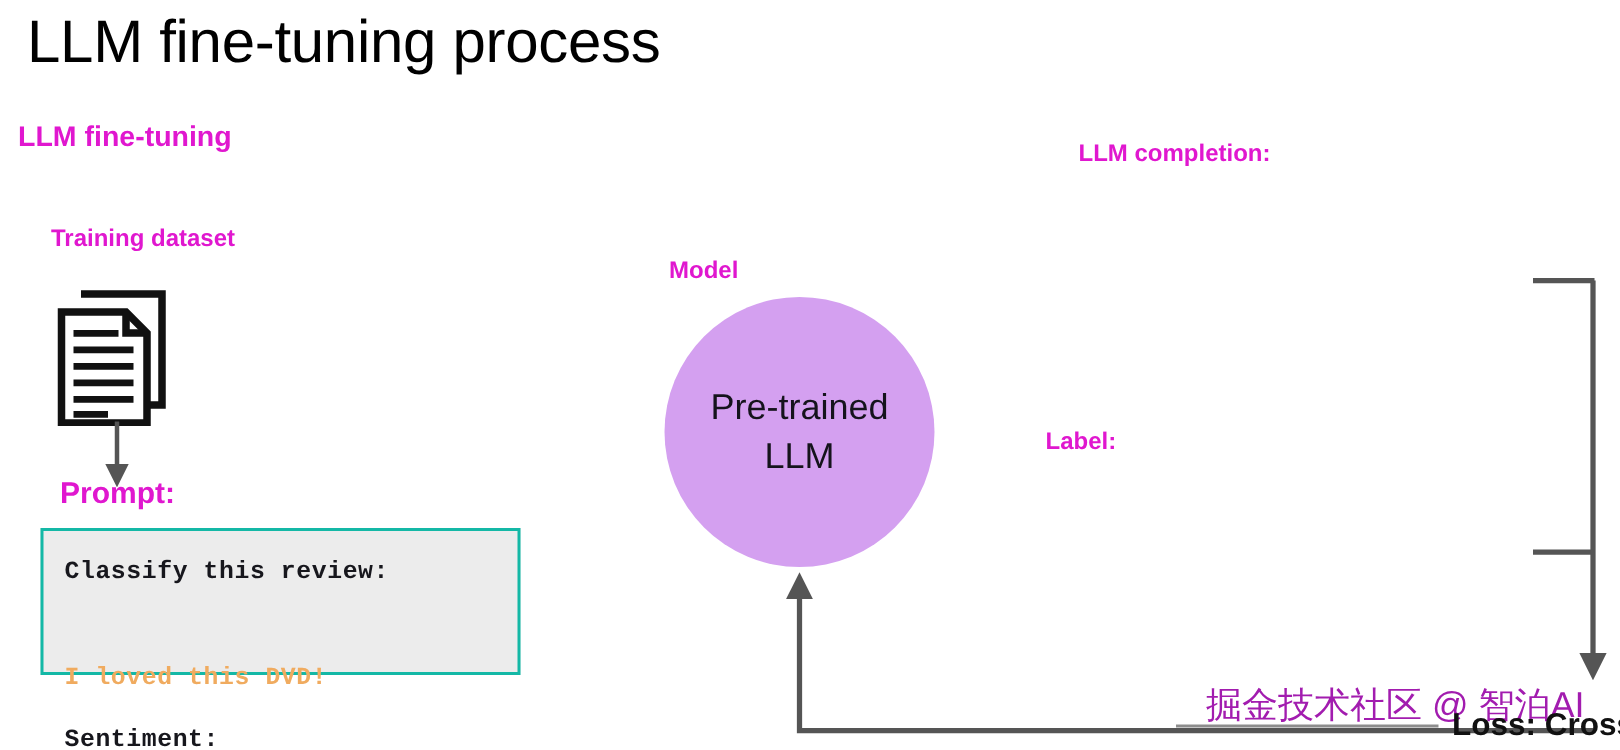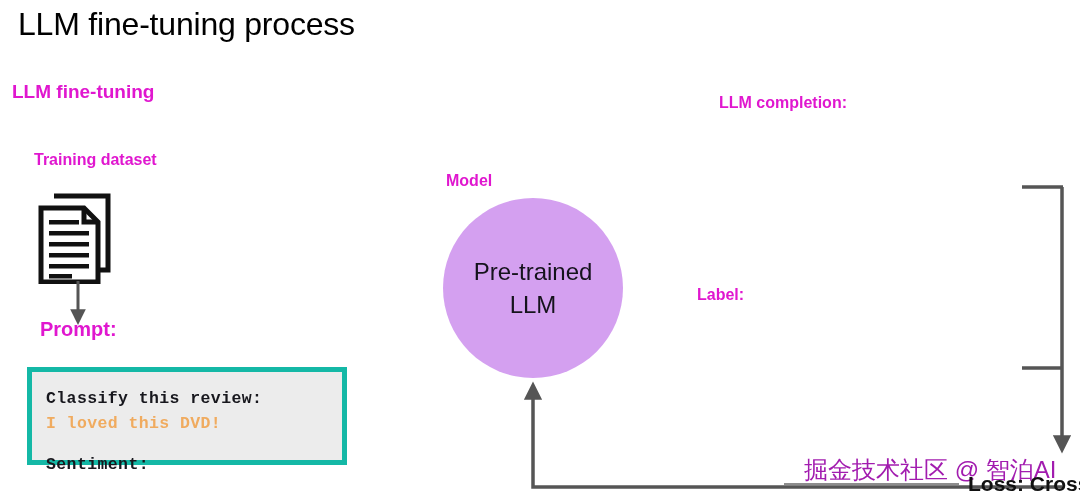--- a/index.html
+++ b/index.html
@@ -14,21 +14,21 @@
     background: #ffffff;
     overflow: hidden;
     font-family: "Liberation Sans", sans-serif;
   }
   .abs { position: absolute; }
 
   
   #page-title {
     left: 18px;
     top: 6px;
-    font-size: 32px;
+    font-size: 40px;
     font-weight: 400;
     color: #000000;
     letter-spacing: -0.2px;
     white-space: nowrap;
   }
   .magenta-label {
     color: #e017cf;
     font-weight: bold;
     white-space: nowrap;
   }
@@ -39,38 +39,38 @@
   #llm-completion-label { left: 719px; top: 94px; font-size: 16px; }
   #label-label { left: 697px; top: 286px; font-size: 16px; }
 
   
   #doc-icon { left: 36px; top: 192px; width: 88px; height: 92px; }
   #doc-icon svg { display: block; }
 
   
   #prompt-box {
     left: 27px;
-    top: 367px;
+    top: 352px;
     width: 320px;
     height: 98px;
     background: #ececec;
-    border: 5px solid #14b8a6;
+    border: 2px solid #14b8a6;
     box-sizing: border-box;
     padding: 14px 0 0 14px;
   }
   .code-line {
     font-family: "Liberation Mono", "DejaVu Sans Mono", monospace;
     font-size: 16.5px;
     font-weight: bold;
     line-height: 25px;
     letter-spacing: 0.4px;
     white-space: pre;
   }
   .code-dark { color: #17171d; }
-  .code-orange { color: #f0ab5f; }
+  .code-orange { color: #f0ab5f; margin-top: 46px; }
   .code-blank { height: 16px; }
 
   
   #model-circle {
     left: 443px;
     top: 198px;
     width: 180px;
     height: 180px;
     border-radius: 50%;
     background: #d4a0f0;

